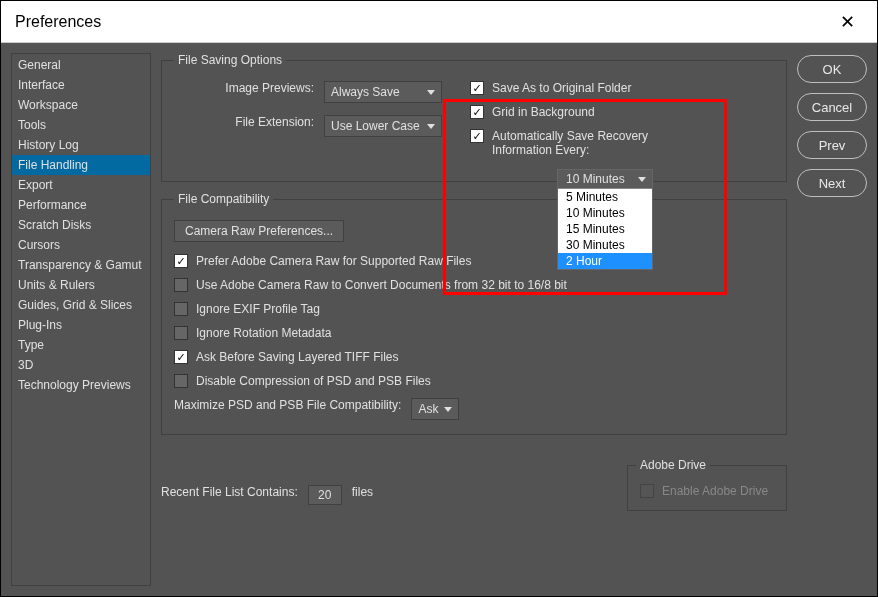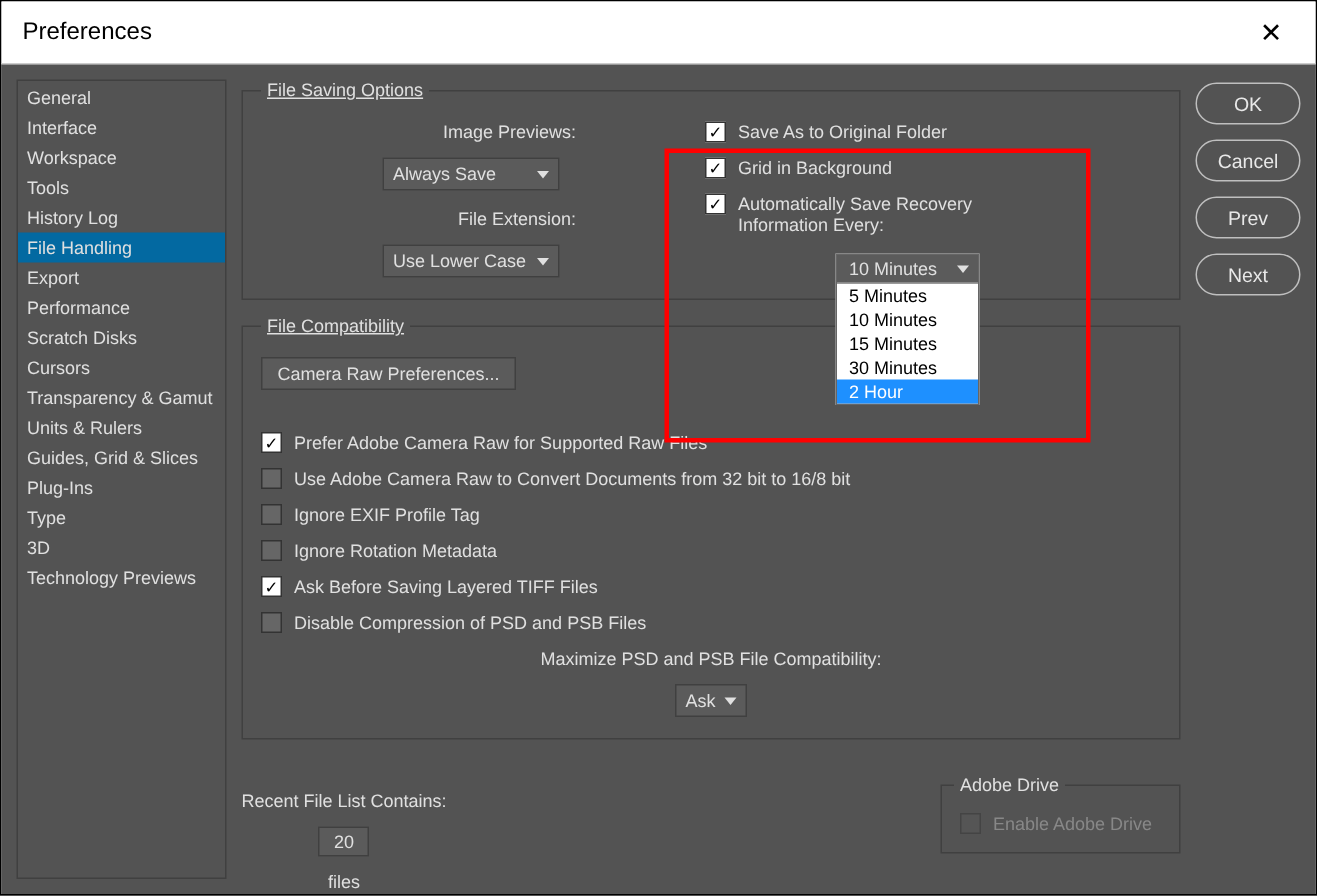--- a/index.html
+++ b/index.html
@@ -9,22 +9,22 @@
 .titlebar .title { font-size: 16px; color: #000; flex: 1; }
 .close-x { font-size: 18px; color: #000; cursor: pointer; padding: 4px 8px; }
 .body { flex: 1; background: #535353; display: flex; padding: 10px; gap: 10px; position: relative; }
 .sidebar { width: 140px; background: #535353; border: 1px solid #404040; padding: 1px 0; }
 .sidebar-item { font-size: 12px; color: #e0e0e0; padding: 3px 6px; cursor: pointer; }
 .sidebar-item.selected { background: #0369a1; }
 .main { flex: 1; display: flex; flex-direction: column; gap: 10px; }
 .buttons-col { width: 70px; display: flex; flex-direction: column; gap: 10px; padding-top: 2px; }
 .pill-btn { height: 28px; border: 1px solid #bfbfbf; background: #535353; color: #e8e8e8; border-radius: 14px; font-size: 13px; cursor: pointer; display: flex; align-items: center; justify-content: center; }
 fieldset { border: 1px solid #404040; padding: 14px 12px 14px 12px; position: relative; }
-legend { font-size: 12px; color: #e0e0e0; padding: 0 4px; text-decoration: underline; }
-.row { display: flex; align-items: center; gap: 10px; font-size: 12px; color: #e0e0e0; margin-bottom: 12px; flex-direction: column; }
+legend { font-size: 12px; color: #e0e0e0; padding: 0 4px; }
+.row { display: flex; align-items: flex-start; gap: 10px; font-size: 12px; color: #e0e0e0; margin-bottom: 12px; }
 .row:last-child { margin-bottom: 0; }
 .label-r { text-align: right; width: 140px; }
 .select { background: #5b5b5b; border: 1px solid #404040; color: #e0e0e0; font-size: 12px; height: 22px; padding: 0 20px 0 6px; position: relative; display: inline-flex; align-items: center; min-width: 110px; cursor: pointer; }
 .select::after { content: ""; position: absolute; right: 6px; top: 8px; border-left: 4px solid transparent; border-right: 4px solid transparent; border-top: 5px solid #e0e0e0; }
 .check { width: 14px; height: 14px; border: 1px solid #333; background: #fff; display: inline-flex; align-items: center; justify-content: center; font-size: 11px; color: #000; flex: 0 0 14px; cursor: pointer; }
 .check.unchecked { background: #666; }
 .check .mark { display: none; }
 .check.checked .mark { display: block; }
 .chk-row { display: flex; align-items: flex-start; gap: 8px; font-size: 12px; color: #e0e0e0; margin-bottom: 10px; }
 .chk-row .txt { padding-top: 0; }
@@ -110,21 +110,21 @@
                   <span class="mark">✓</span>
                 </div>
               <div class="txt" style="max-width:190px">Automatically Save Recovery Information Every:</div>
             </div>
           </div>
         </div>
       </fieldset>
 
       <fieldset class="file-compat">
         <legend>File Compatibility</legend>
-        <div style="margin-bottom:28px">
+        <div style="margin-bottom:12px">
           <button class="btn-flat">Camera Raw Preferences...</button>
         </div>
         <div class="chk-row">
             <div class="check checked">
               <span class="mark">✓</span>
             </div>
             <div class="txt">Prefer Adobe Camera Raw for Supported Raw Files</div>
           </div>
         <div class="chk-row">
             <div class="check unchecked"></div>
@@ -150,21 +150,21 @@
           </div>
         <div class="row" style="margin-top:4px">
           <div>Maximize PSD and PSB File Compatibility:</div>
           <div class="select" style="min-width:48px">
               <span>Ask</span>
             </div>
         </div>
       </fieldset>
 
       <div style="position:relative; height:60px;">
-        <div class="row" style="position:absolute; left:0; top:24px;">
+        <div class="row" style="position:absolute; left:0; top:40px;">
           <div>Recent File List Contains:</div>
           <input class="input-sm" value="20" style="">
           <div>files</div>
         </div>
         <div class="adobe-drive">
           <div class="lbl">Adobe Drive</div>
           <div class="chk-row disabled" style="margin:0">
             <div class="check unchecked" style="background:#555;border-color:#444"></div>
             <div class="txt">Enable Adobe Drive</div>
           </div>

